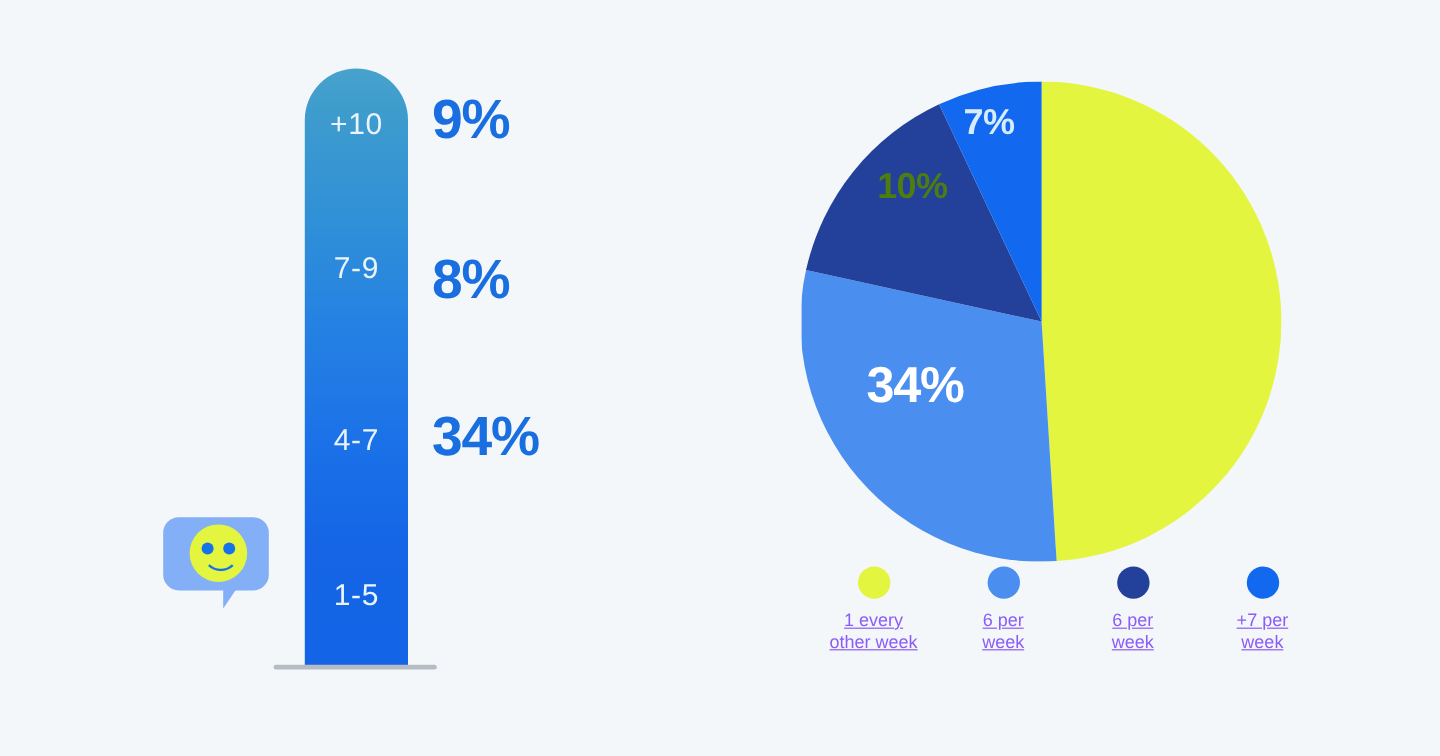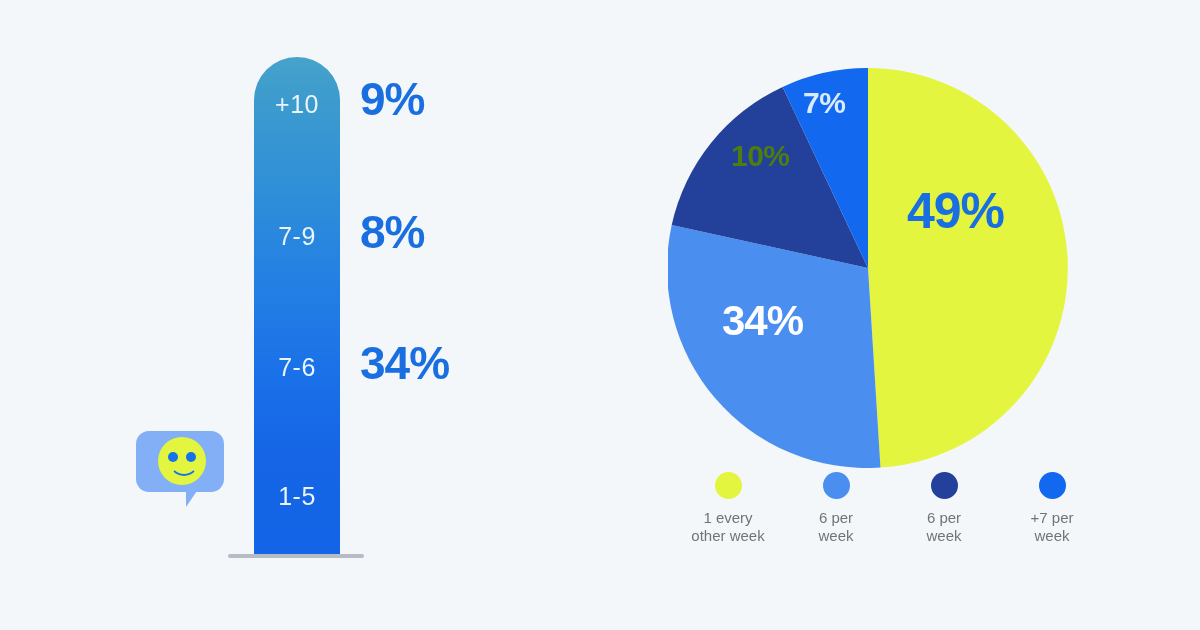--- a/index.html
+++ b/index.html
@@ -187,39 +187,40 @@
     align-items: center;
   }
   .legend-dot {
     width: 27px;
     height: 27px;
     border-radius: 50%;
     margin-bottom: 10px;
   }
   .legend-text {
     font-size: 15px;
-    color: #737373;
+    color: #8b5cf6;
     text-align: center;
     line-height: 1.22;
     white-space: pre-line;
+    text-decoration: underline;
   }
 </style>
 </head>
 <body>
 
 <div id="stage">
 
   <div id="bar-panel">
 
     <div class="bar-column"></div>
     <div class="bar-baseline"></div>
 
     <div class="seg-label" style="top:92px">+10</div>
-    <div class="seg-label" style="top:224px">7-9</div>
-    <div class="seg-label" style="top:355px">7-6</div>
+    <div class="seg-label" style="top:212px">7-9</div>
+    <div class="seg-label" style="top:355px">4-7</div>
     <div class="seg-label" style="top:484px">1-5</div>
 
     <div class="pct-label" style="top:76px">9%</div>
     <div class="pct-label" style="top:209px">8%</div>
     <div class="pct-label" style="top:340px">34%</div>
 
     <div class="bubble bubble-left">
       <div class="smiley">
         <div class="eye left"></div>
         <div class="eye right"></div>
@@ -236,21 +237,20 @@
 
       <path fill="#e4f53f" d="M 200 200 L 200 0 A 200 200 0 0 1 212.5 399.6 Z"></path>
 
       <path fill="#4a8ef0" d="M 200 200 L 212.5 399.6 A 200 200 0 0 1 3.7 157.1 Z"></path>
 
       <path fill="#23409a" d="M 200 200 L 3.7 157.1 A 200 200 0 0 1 114.6 18.9 Z"></path>
 
       <path fill="#1268ee" d="M 200 200 L 114.6 18.9 A 200 200 0 0 1 200 0 Z"></path>
     </svg>
 
-    <div class="pie-pct big" style="left:347px; top:186px; color:#1a6fe0;">49%</div>
     <div class="pie-pct mid" style="left:162px; top:300px; color:#ffffff;">34%</div>
     <div class="pie-pct small" style="left:171px; top:141px; color:#4d7c0f;">10%</div>
     <div class="pie-pct small" style="left:243px; top:88px; color:#d8ecff;">7%</div>
 
     <div id="legend">
       <div class="legend-item">
         <div class="legend-dot" style="background:#e4f53f"></div>
         <div class="legend-text">1 every
 other week</div>
       </div>

